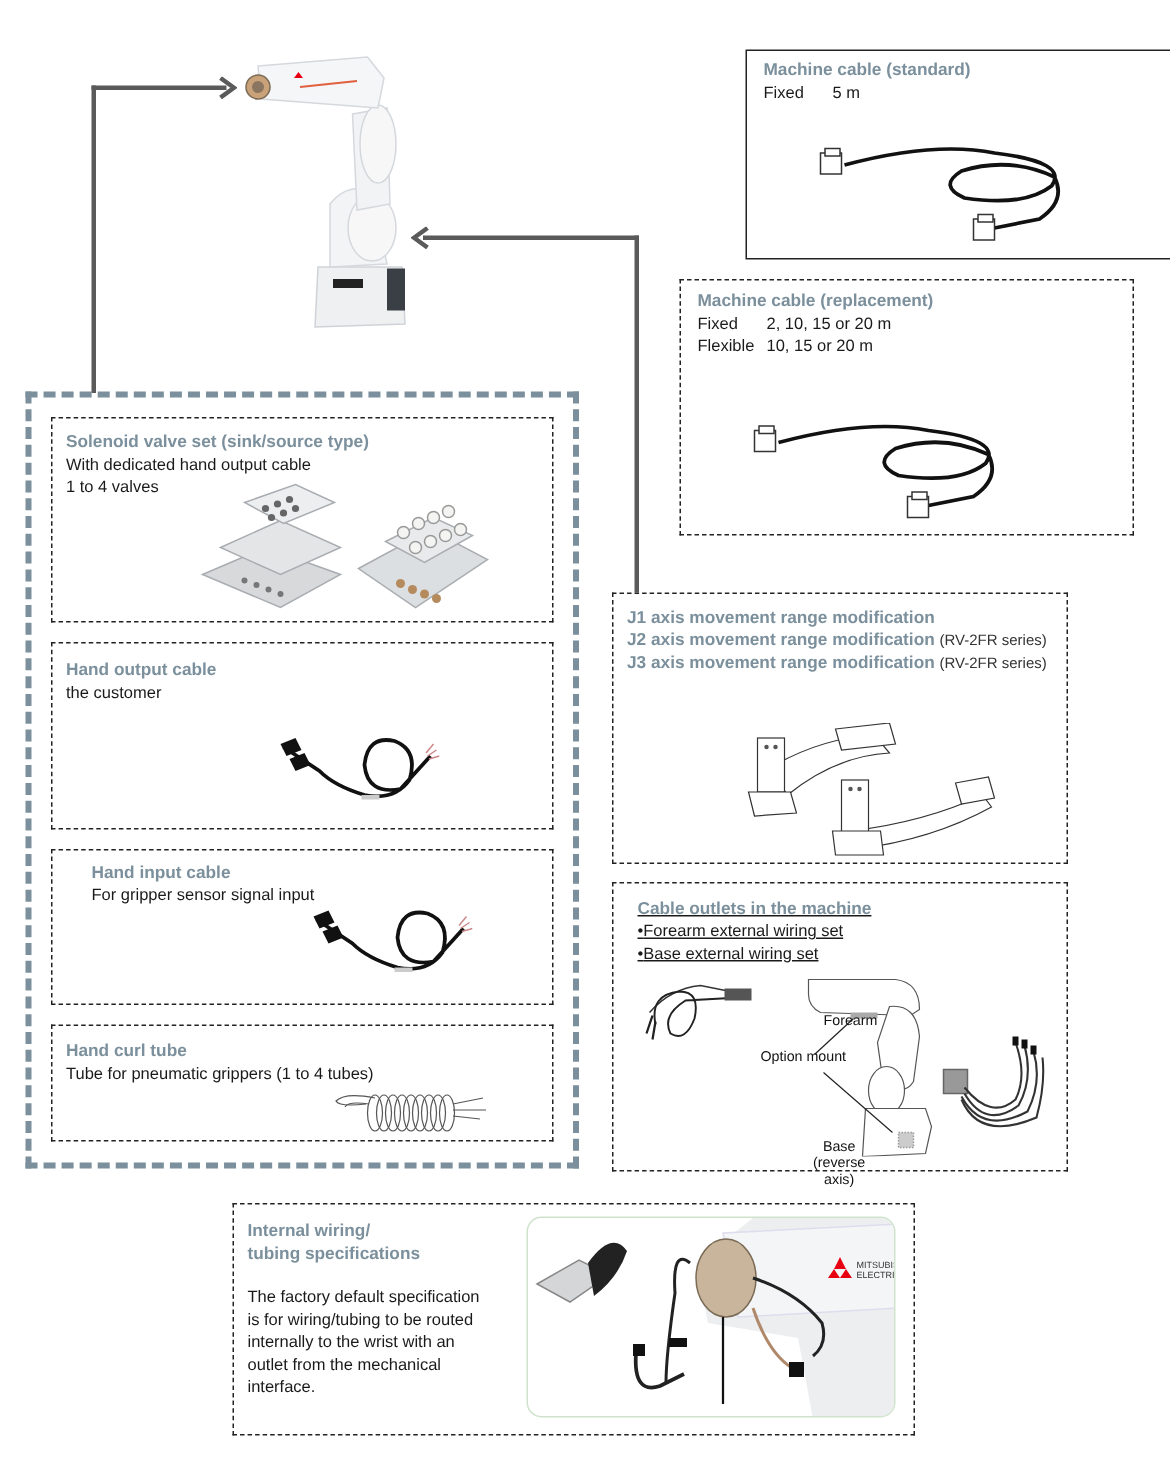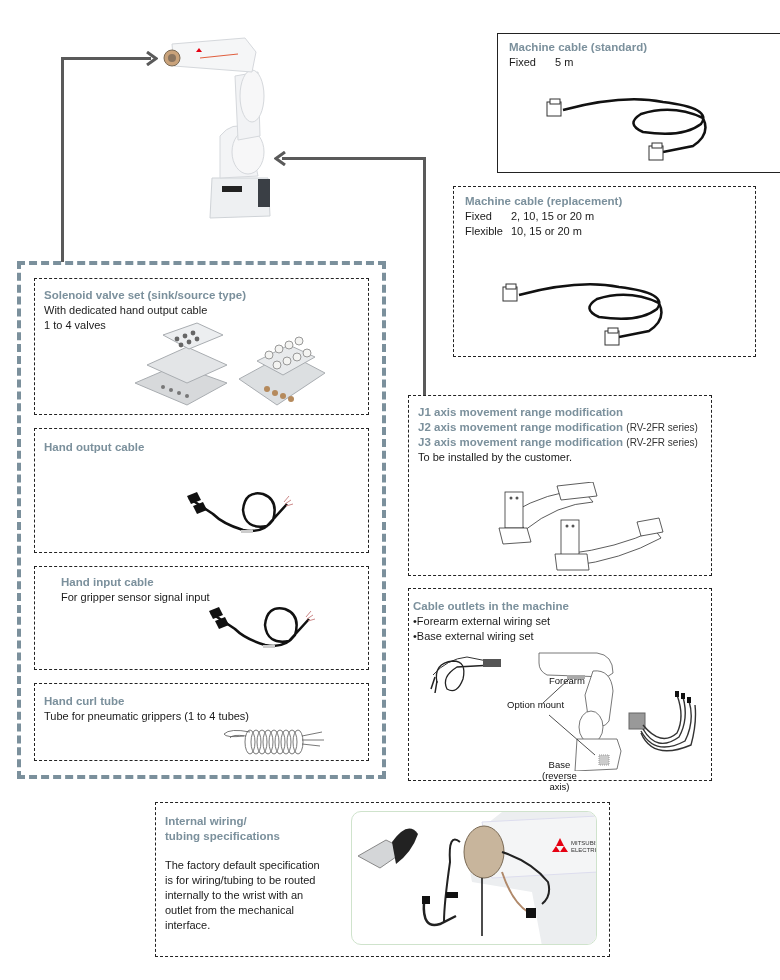--- a/index.html
+++ b/index.html
@@ -147,20 +147,21 @@
           <circle cx="156" cy="75" r="3"></circle>
           <circle cx="164" cy="78" r="3"></circle>
         </g>
     </svg>
   </div>
 </div>
 
 <div class="abs dash" style="left:34px;top:428px;width:335px;height:125px;">
   <div class="abs" style="left:9px;top:11px;">
     <div class="title">Hand output cable</div>
+    <div class="txt">the customer</div>
   </div>
   <div class="abs" style="left:148px;top:55px;">
     <svg width="110" height="60" viewBox="0 0 110 60">
       <path d="M6 14 L30 30 Q40 40 60 46 Q80 50 90 36 Q96 16 80 10 Q62 6 60 26 Q62 46 84 42 L104 20" fill="none" stroke="#111" stroke-width="2.5"></path>
       <path d="M4 12 l10 -4 l4 8 l-10 4 z" fill="#111"></path>
         <path d="M10 22 l10 -4 l4 8 l-10 4 z" fill="#111"></path>
       <path d="M102 20 l6 -4 M103 22 l7 -2 M101 18 l5 -6" stroke="#c88" stroke-width="1"></path>
       <rect x="58" y="46" width="12" height="3" fill="#ccc"></rect>
     </svg>
   </div>
@@ -205,21 +206,20 @@
       </g>
     </svg>
   </div>
 </div>
 
 <div class="abs dash" style="left:408px;top:395px;width:304px;height:181px;">
   <div class="abs" style="left:9px;top:9px;">
     <div class="title"><span>J1 axis movement range modification</span></div>
     <div class="title"><span>J2 axis movement range modification</span> <span class="small">(RV-2FR series)</span></div>
     <div class="title"><span>J3 axis movement range modification</span> <span class="small">(RV-2FR series)</span></div>
-    <div class="txt">To be installed by the customer.</div>
   </div>
   <div class="abs" style="left:88px;top:86px;">
     <svg width="180" height="90" viewBox="0 0 180 90">
       <g fill="#fff" stroke="#333" stroke-width="0.8">
         <path d="M16 30 Q50 10 86 8 L96 20 Q60 22 28 48 Z"></path>
         <rect x="8" y="10" width="18" height="36"></rect>
           <path d="M2 46 L30 46 L34 60 L6 62 Z"></path>
         <path d="M60 4 L96 0 L100 14 L64 18 Z"></path>
         <path d="M70 72 Q120 66 158 48 L164 56 Q124 78 74 84 Z"></path>
         <rect x="64" y="38" width="18" height="36"></rect>
@@ -230,21 +230,21 @@
           <circle cx="14" cy="16" r="1.5"></circle>
           <circle cx="20" cy="16" r="1.5"></circle>
           <circle cx="70" cy="44" r="1.5"></circle>
           <circle cx="76" cy="44" r="1.5"></circle>
         </g>
     </svg>
   </div>
 </div>
 
 <div class="abs dash" style="left:408px;top:588px;width:304px;height:193px;">
-  <div class="abs" style="left:4px;top:10px;">
+  <div class="abs" style="left:16px;top:10px;text-decoration:underline;">
     <div class="title">Cable outlets in the machine</div>
     <div class="txt">•<span>Forearm external wiring set</span></div>
     <div class="txt">•<span>Base external wiring set</span></div>
   </div>
   <div class="abs" style="left:18px;top:60px;">
     <svg width="80" height="52" viewBox="0 0 80 52">
       <path d="M6 26 Q20 10 40 8 L70 14" fill="none" stroke="#333" stroke-width="1"></path>
       <path d="M10 34 Q6 14 26 12 Q40 12 36 30 Q30 46 20 40 Q14 28 30 18 L66 16" fill="none" stroke="#222" stroke-width="1.3"></path>
       <path d="M4 40 L8 28 M8 44 L10 32" stroke="#222" stroke-width="1.5"></path>
       <rect x="56" y="10" width="18" height="8" fill="#555"></rect>

